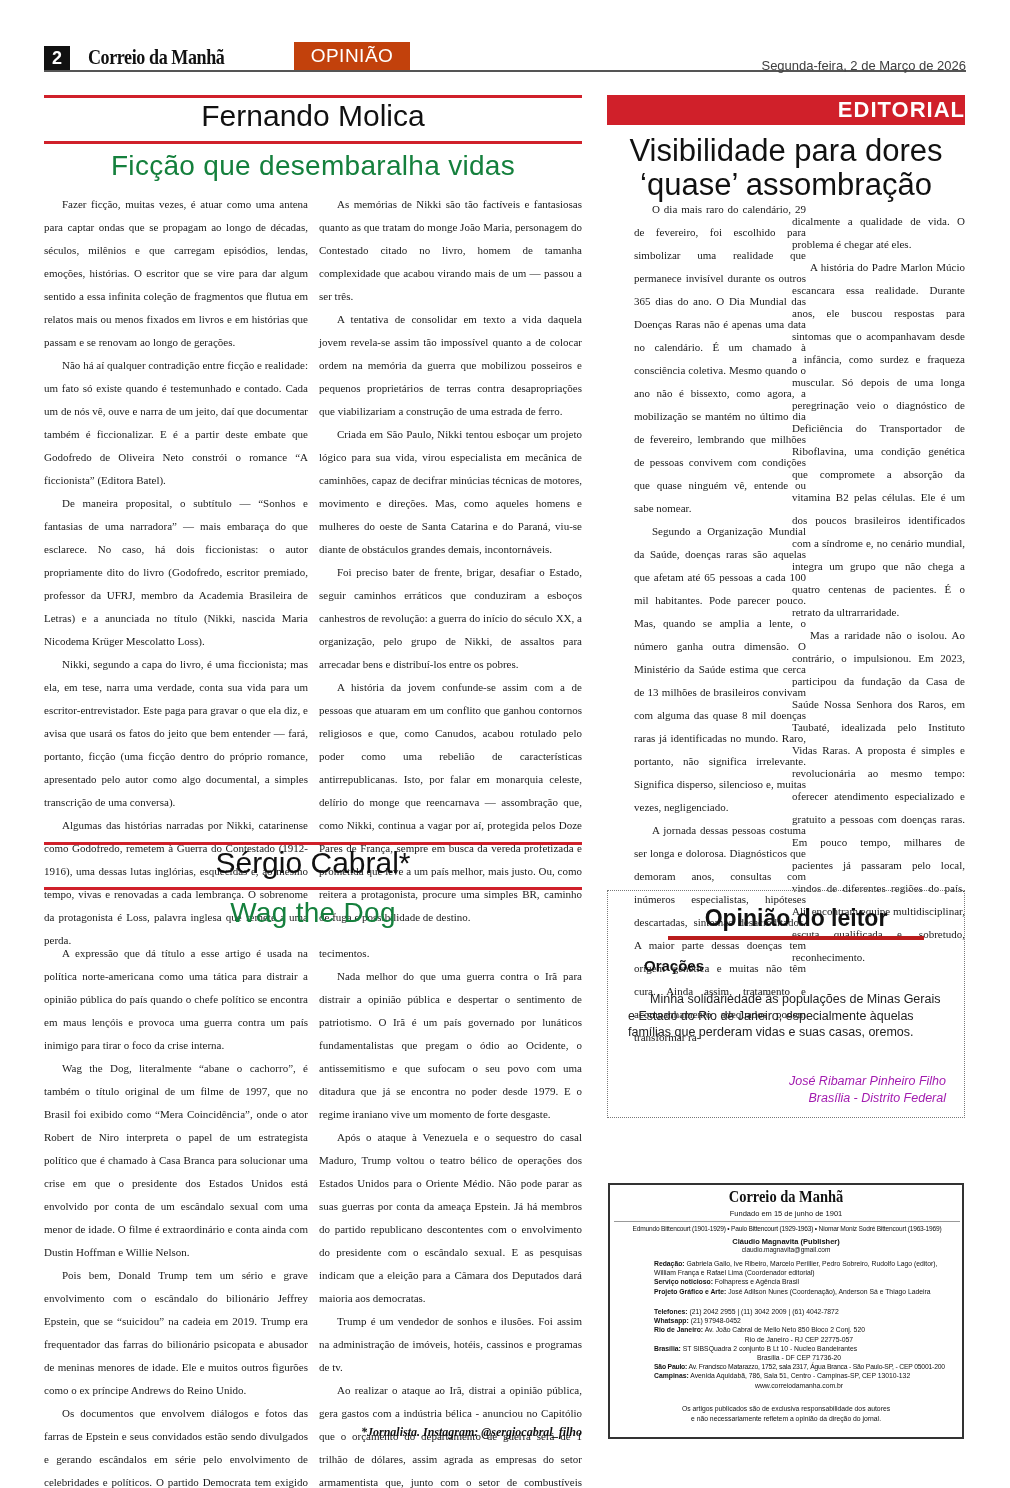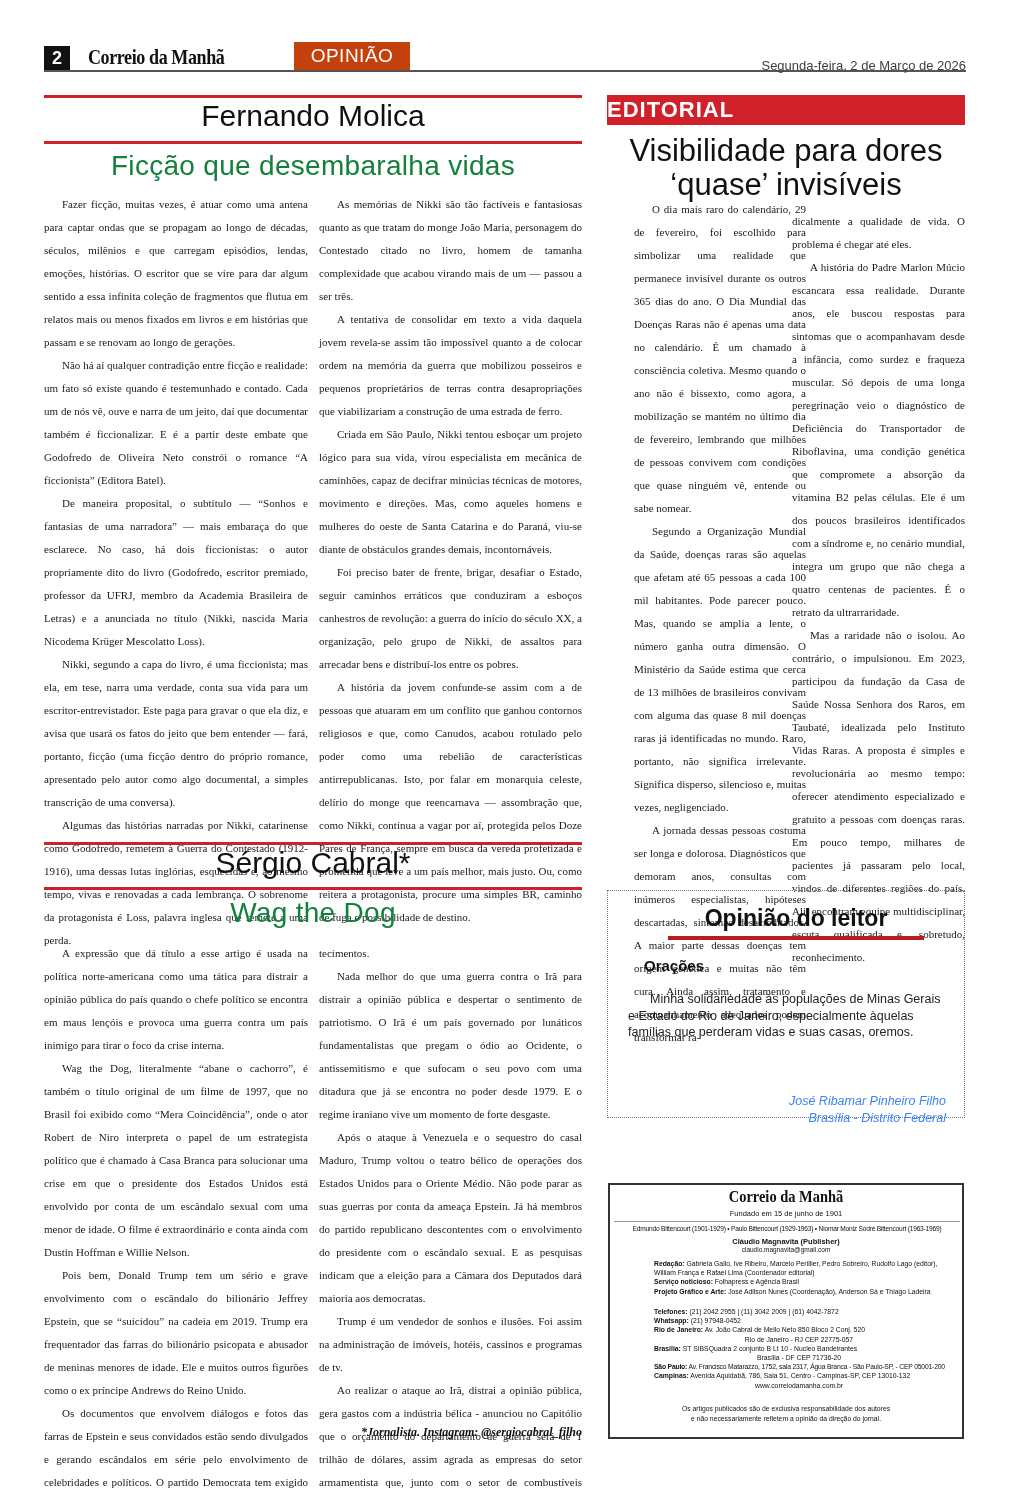--- a/index.html
+++ b/index.html
@@ -20,33 +20,33 @@
   .red-rule { position: absolute; height: 3px; background: #d0202a; }
   .author { position: absolute; font: 500 30px "Liberation Sans", sans-serif; text-align: center; color: #111; }
   .headline { position: absolute; font: 28px "Liberation Sans", sans-serif; text-align: center; color: #15803d; letter-spacing: 0.3px; }
 
   .col { position: absolute; font-size: 11px; line-height: 23px; text-align: justify; hyphens: auto; color: #1a1a1a; }
   .col p { text-indent: 18px; }
   .col p.cont { text-indent: 0; }
 
   
   .editorial-banner { position: absolute; left: 607px; top: 95px; width: 358px; height: 30px; background: #d0202a; color: #fff;
-                      font: bold 22px "Liberation Sans", sans-serif; text-align: left; line-height: 30px; letter-spacing: 1px; }
+                      font: bold 22px "Liberation Sans", sans-serif; text-align: right; line-height: 30px; letter-spacing: 1px; }
   .ed-headline { position: absolute; left: 600px; top: 134px; width: 372px; font: 31px "Liberation Sans", sans-serif;
                  text-align: center; line-height: 34px; color: #111; }
 
   
   .reader-box { position: absolute; left: 607px; top: 890px; width: 358px; height: 228px; border: 1px dotted #777; }
   .reader-title { position: absolute; left: 60px; top: 14px; width: 256px; text-align: center;
                   font: bold 23px "Liberation Sans", sans-serif; color: #111; padding-bottom: 4px; border-bottom: 4px solid #b91c1c; }
   .reader-sub { position: absolute; left: 36px; top: 66px; font: bold 15px "Liberation Sans", sans-serif; color: #111; }
   .reader-text { position: absolute; left: 20px; top: 100px; width: 322px; font: 12.5px "Liberation Sans", sans-serif;
                  line-height: 16.5px; text-indent: 22px; color: #222; }
   .reader-sign { position: absolute; right: 18px; top: 182px; text-align: right; font: italic 12.5px "Liberation Sans", sans-serif;
-                 line-height: 16.5px; color: #3b82f6; margin-top: 20px; }
+                 line-height: 16.5px; color: #a21caf; }
 
   
   .exp-box { position: absolute; left: 608px; top: 1183px; width: 356px; height: 256px; border: 2px solid #333; }
   .exp-logo { position: absolute; left: 0; top: 2px; width: 100%; text-align: center; font: bold 17px "Liberation Serif", serif;
               transform: scaleX(0.85); }
   .exp-founded { position: absolute; left: 0; top: 24px; width: 100%; text-align: center; font: 7.5px "Liberation Sans", sans-serif; }
   .exp-founders { position: absolute; left: 4px; top: 36px; width: 346px; text-align: center; font: 6.6px "Liberation Sans", sans-serif;
                   padding-top: 3px; border-top: 1px solid #999; white-space: nowrap; letter-spacing: -0.2px; }
   .exp-publisher { position: absolute; left: 0; top: 52px; width: 100%; text-align: center; font: bold 7.5px "Liberation Sans", sans-serif; }
   .exp-email { position: absolute; left: 0; top: 61px; width: 100%; text-align: center; font: 6.5px "Liberation Sans", sans-serif; }
@@ -83,21 +83,21 @@
   <p>As memórias de Nikki são tão factíveis e fantasiosas quanto as que tratam do monge João Maria, personagem do Contestado citado no livro, homem de tamanha complexidade que acabou virando mais de um — passou a ser três.</p>
   <p>A tentativa de consolidar em texto a vida daquela jovem revela-se assim tão impossível quanto a de colocar ordem na memória da guerra que mobilizou posseiros e pequenos proprietários de terras contra desapropriações que viabilizariam a construção de uma estrada de ferro.</p>
   <p>Criada em São Paulo, Nikki tentou esboçar um projeto lógico para sua vida, virou especialista em mecânica de caminhões, capaz de decifrar minúcias técnicas de motores, movimento e direções. Mas, como aqueles homens e mulheres do oeste de Santa Catarina e do Paraná, viu-se diante de obstáculos grandes demais, incontornáveis.</p>
   <p>Foi preciso bater de frente, brigar, desafiar o Estado, seguir caminhos erráticos que conduziram a esboços canhestros de revolução: a guerra do início do século XX, a organização, pelo grupo de Nikki, de assaltos para arrecadar bens e distribuí-los entre os pobres.</p>
   <p>A história da jovem confunde-se assim com a de pessoas que atuaram em um conflito que ganhou contornos religiosos e que, como Canudos, acabou rotulado pelo poder como uma rebelião de características antirrepublicanas. Isto, por falar em monarquia celeste, delírio do monge que reencarnava — assombração que, como Nikki, continua a vagar por aí, protegida pelos Doze Pares de França, sempre em busca da vereda profetizada e prometida que leve a um país melhor, mais justo. Ou, como reitera a protagonista, procure uma simples BR, caminho de fuga e possibilidade de destino.</p>
 </div>
 
 <div class="editorial-banner">EDITORIAL</div>
 <div class="ed-headline">
   <div>Visibilidade para dores</div>
-  <div>‘quase’ invisíveis</div>
+  <div>‘quase’ assombração</div>
 </div>
 <div class="col" style="left:608px;top:198px;width:172px;margin-left:26px;">
   <p>O dia mais raro do calendário, 29 de fevereiro, foi escolhido para simbolizar uma realidade que permanece invisível durante os outros 365 dias do ano. O Dia Mundial das Doenças Raras não é apenas uma data no calendário. É um chamado à consciência coletiva. Mesmo quando o ano não é bissexto, como agora, a mobilização se mantém no último dia de fevereiro, lembrando que milhões de pessoas convivem com condições que quase ninguém vê, entende ou sabe nomear.</p>
   <p>Segundo a Organização Mundial da Saúde, doenças raras são aquelas que afetam até 65 pessoas a cada 100 mil habitantes. Pode parecer pouco. Mas, quando se amplia a lente, o número ganha outra dimensão. O Ministério da Saúde estima que cerca de 13 milhões de brasileiros convivam com alguma das quase 8 mil doenças raras já identificadas no mundo. Raro, portanto, não significa irrelevante. Significa disperso, silencioso e, muitas vezes, negligenciado.</p>
   <p>A jornada dessas pessoas costuma ser longa e dolorosa. Diagnósticos que demoram anos, consultas com inúmeros especialistas, hipóteses descartadas, sintomas desacreditados. A maior parte dessas doenças tem origem genética e muitas não têm cura. Ainda assim, tratamento e acompanhamento adequados podem transformar ra-</p>
 </div>
 <div class="col" style="left:792px;top:210px;width:173px;">
   <p class="cont">dicalmente a qualidade de vida. O problema é chegar até eles.</p>
   <p>A história do Padre Marlon Múcio escancara essa realidade. Durante anos, ele buscou respostas para sintomas que o acompanhavam desde a infância, como surdez e fraqueza muscular. Só depois de uma longa peregrinação veio o diagnóstico de Deficiência do Transportador de Riboflavina, uma condição genética que compromete a absorção da vitamina B2 pelas células. Ele é um dos poucos brasileiros identificados com a síndrome e, no cenário mundial, integra um grupo que não chega a quatro centenas de pacientes. É o retrato da ultrarraridade.</p>
   <p>Mas a raridade não o isolou. Ao contrário, o impulsionou. Em 2023, participou da fundação da Casa de Saúde Nossa Senhora dos Raros, em Taubaté, idealizada pelo Instituto Vidas Raras. A proposta é simples e revolucionária ao mesmo tempo: oferecer atendimento especializado e gratuito a pessoas com doenças raras. Em pouco tempo, milhares de pacientes já passaram pelo local, vindos de diferentes regiões do país. Ali, encontram equipe multidisciplinar, escuta qualificada e, sobretudo, reconhecimento.</p>

